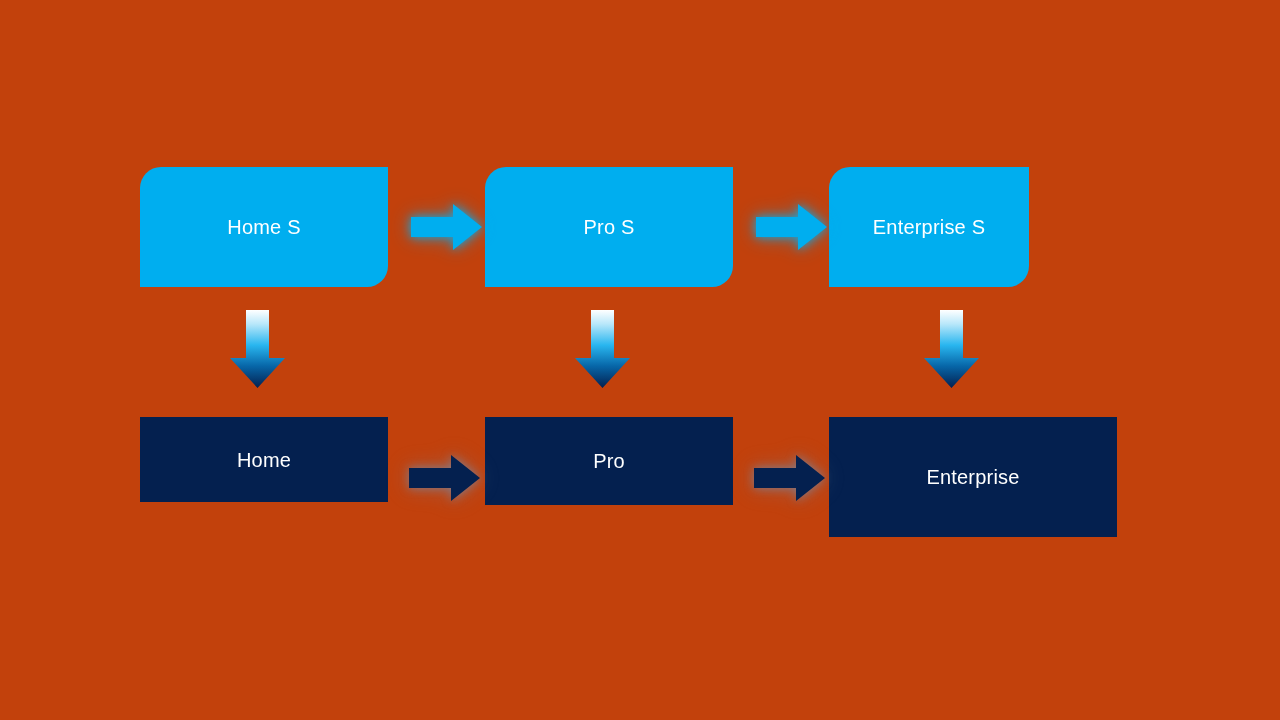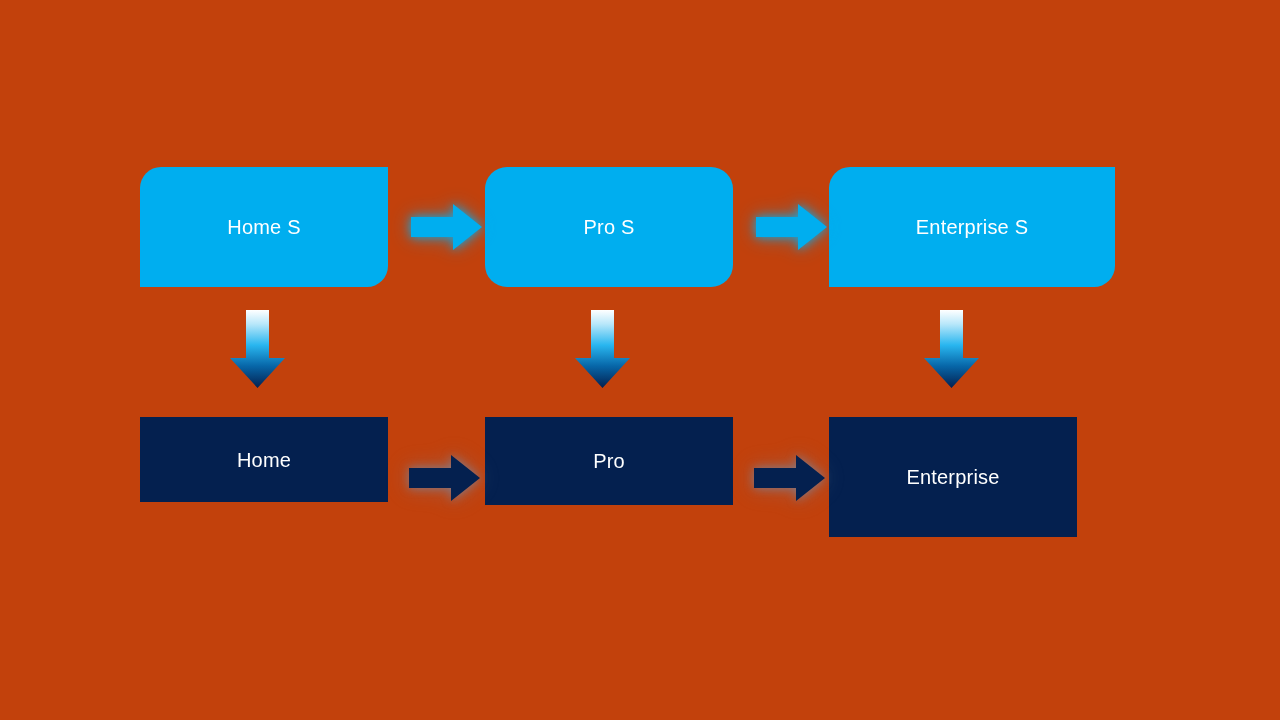--- a/index.html
+++ b/index.html
@@ -78,25 +78,25 @@
 </style>
 </head>
 <body>
 
 <div id="canvas">
 
   <div class="node node-service" style="left:140px; top:167px; width:248px; height:120px;">
     <span class="node-label">Home S</span>
   </div>
 
-  <div class="node node-service" style="left:485px; top:167px; width:248px; height:120px;border-radius:22px;">
+  <div class="node node-service" style="left:485px; top:167px; width:248px; height:120px;">
     <span class="node-label">Pro S</span>
   </div>
 
-  <div class="node node-service" style="left:829px; top:167px; width:286px; height:120px;">
+  <div class="node node-service" style="left:829px; top:167px; width:200px; height:120px;">
     <span class="node-label">Enterprise S</span>
   </div>
 
   <div class="arrow-h" style="left:411px; top:203px; width:72px; height:48px;">
     <svg width="72" height="48" viewBox="0 0 72 48" class="glow-cyan">
       <polygon points="0,14 42,14 42,1 71,24 42,47 42,34 0,34" fill="#00AEEF"></polygon>
     </svg>
   </div>
 
   <div class="arrow-h" style="left:756px; top:203px; width:72px; height:48px;">
@@ -151,21 +151,21 @@
   </div>
 
   <div class="node node-base" style="left:140px; top:417px; width:248px; height:85px;">
     <span class="node-label">Home</span>
   </div>
 
   <div class="node node-base" style="left:485px; top:417px; width:248px; height:88px;">
     <span class="node-label">Pro</span>
   </div>
 
-  <div class="node node-base" style="left:829px; top:417px; width:248px; height:120px;">
+  <div class="node node-base" style="left:829px; top:417px; width:288px; height:120px;">
     <span class="node-label">Enterprise</span>
   </div>
 
   <div class="arrow-h" style="left:409px; top:454px; width:72px; height:48px;">
     <svg width="72" height="48" viewBox="0 0 72 48" class="glow-navy">
       <polygon points="0,14 42,14 42,1 71,24 42,47 42,34 0,34" fill="#04204F"></polygon>
     </svg>
   </div>
 
   <div class="arrow-h" style="left:754px; top:454px; width:72px; height:48px;">

